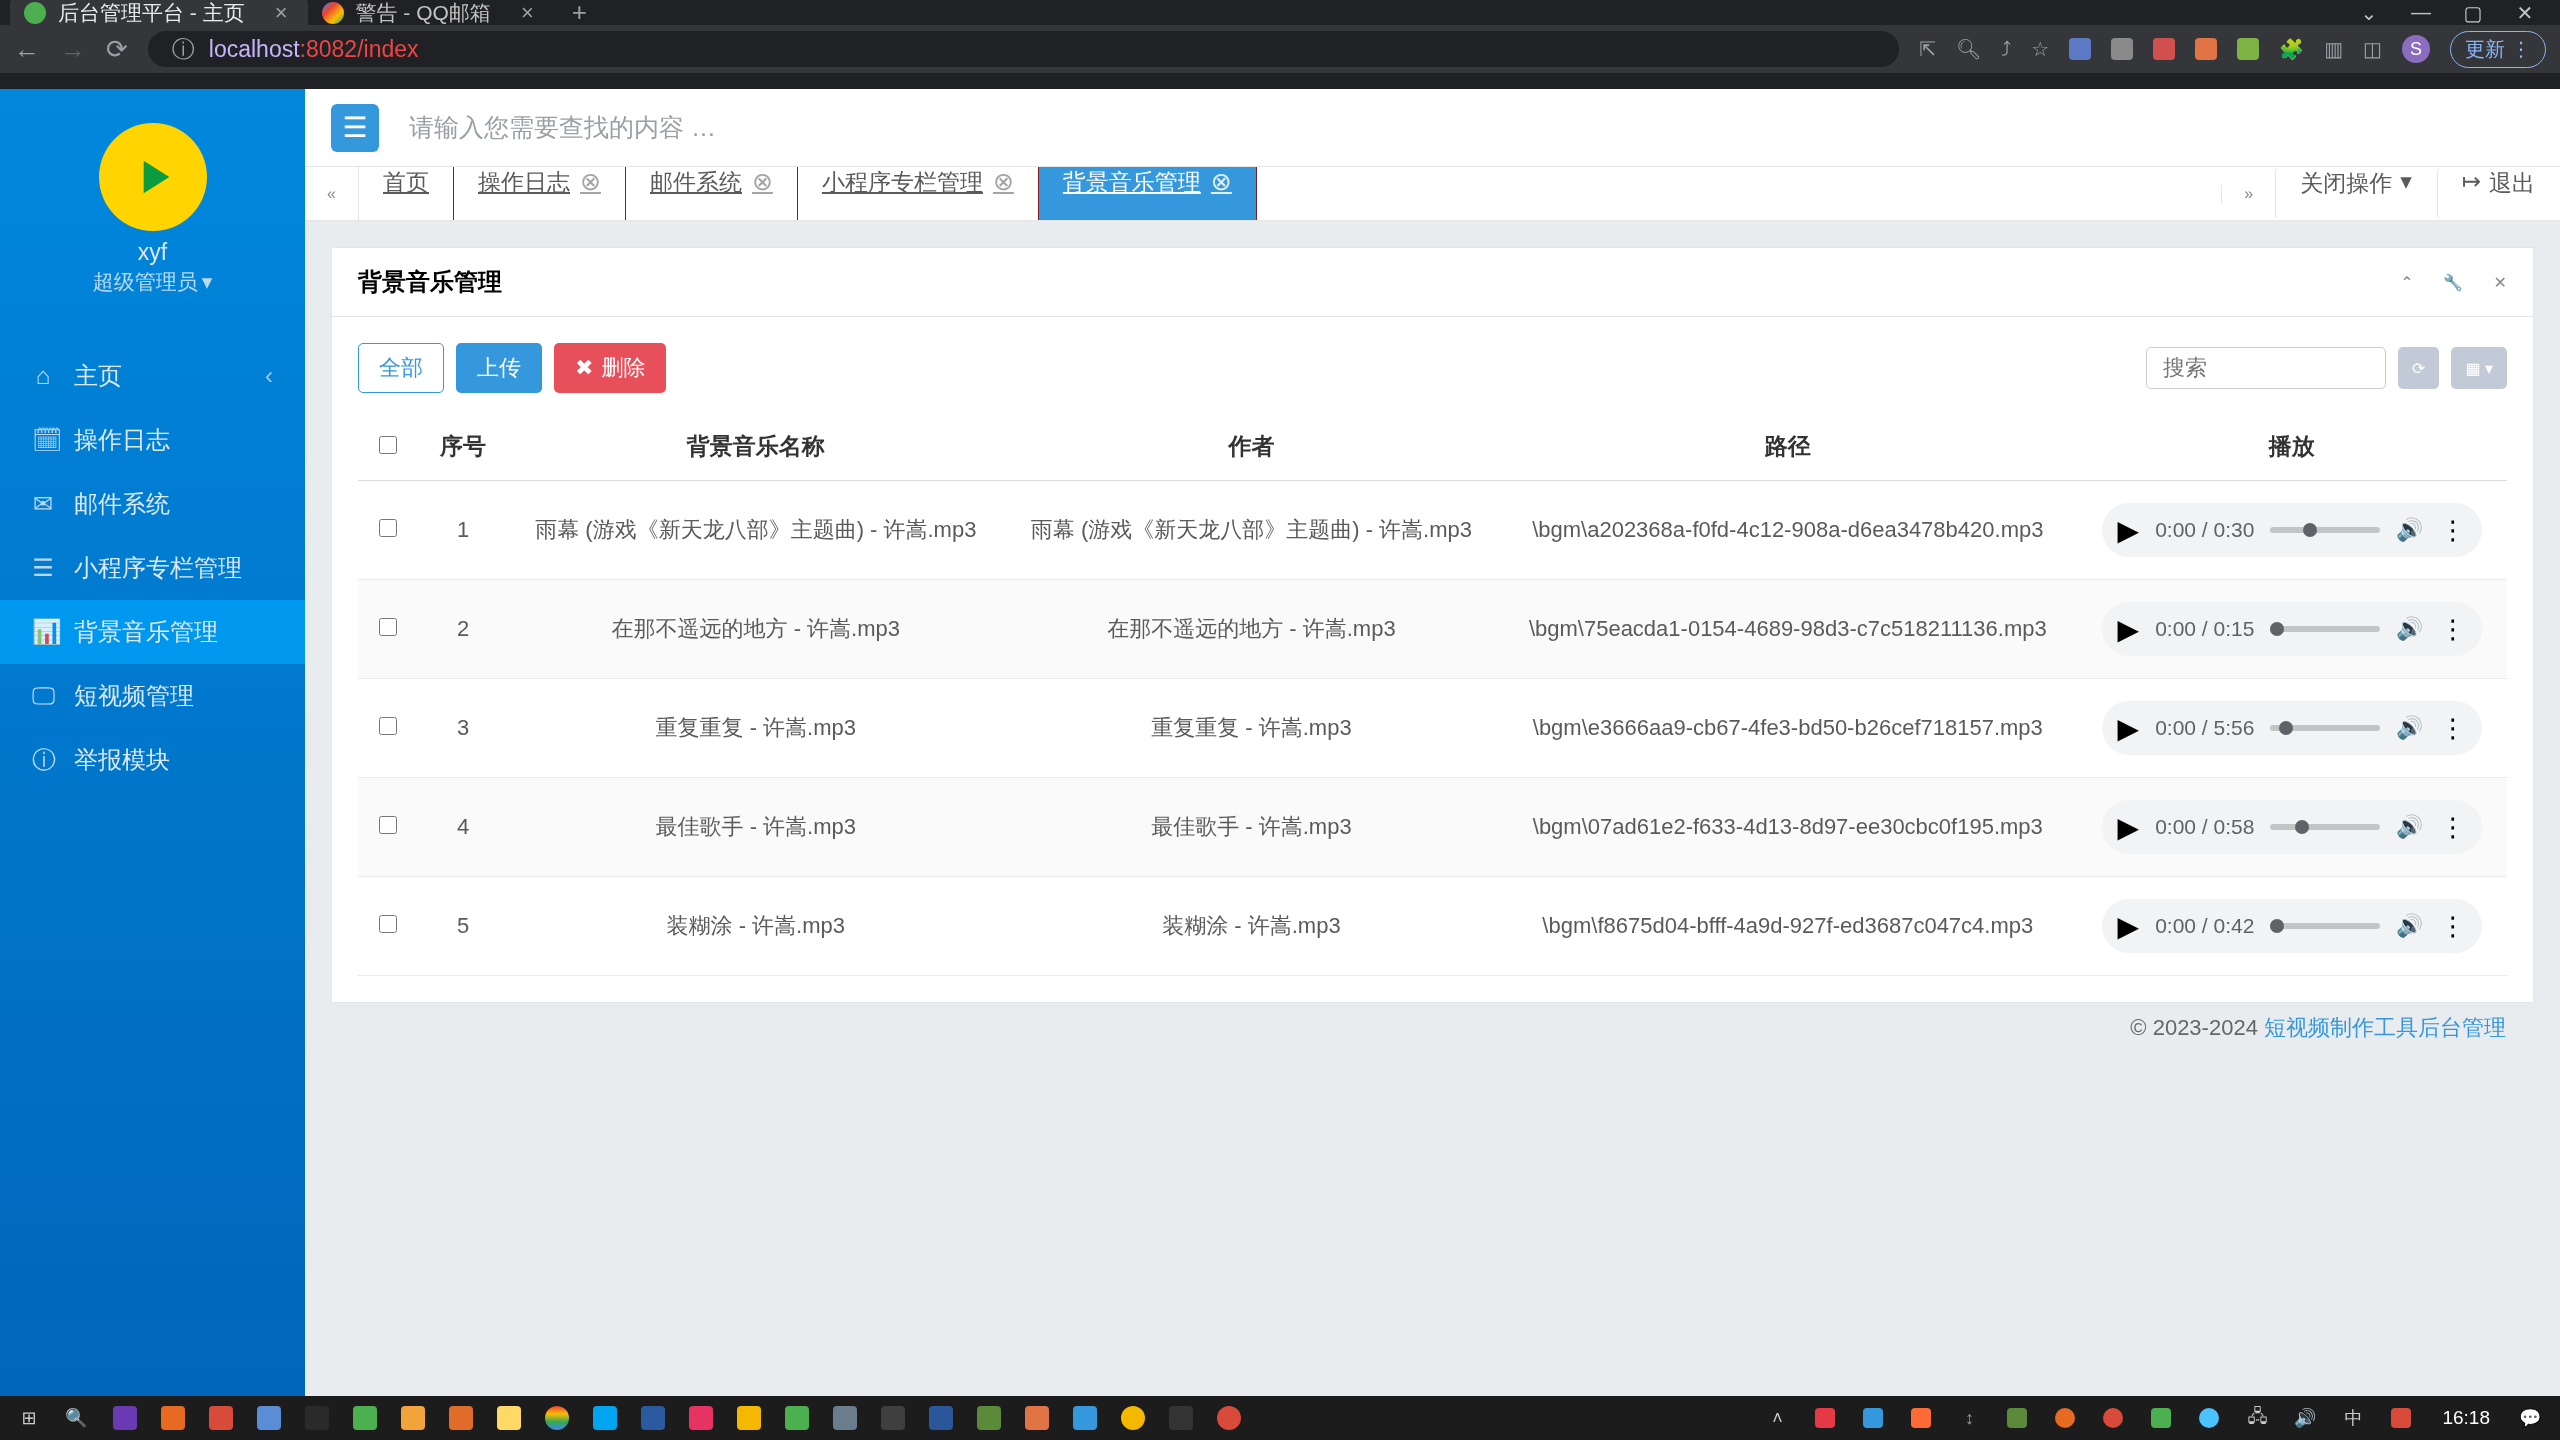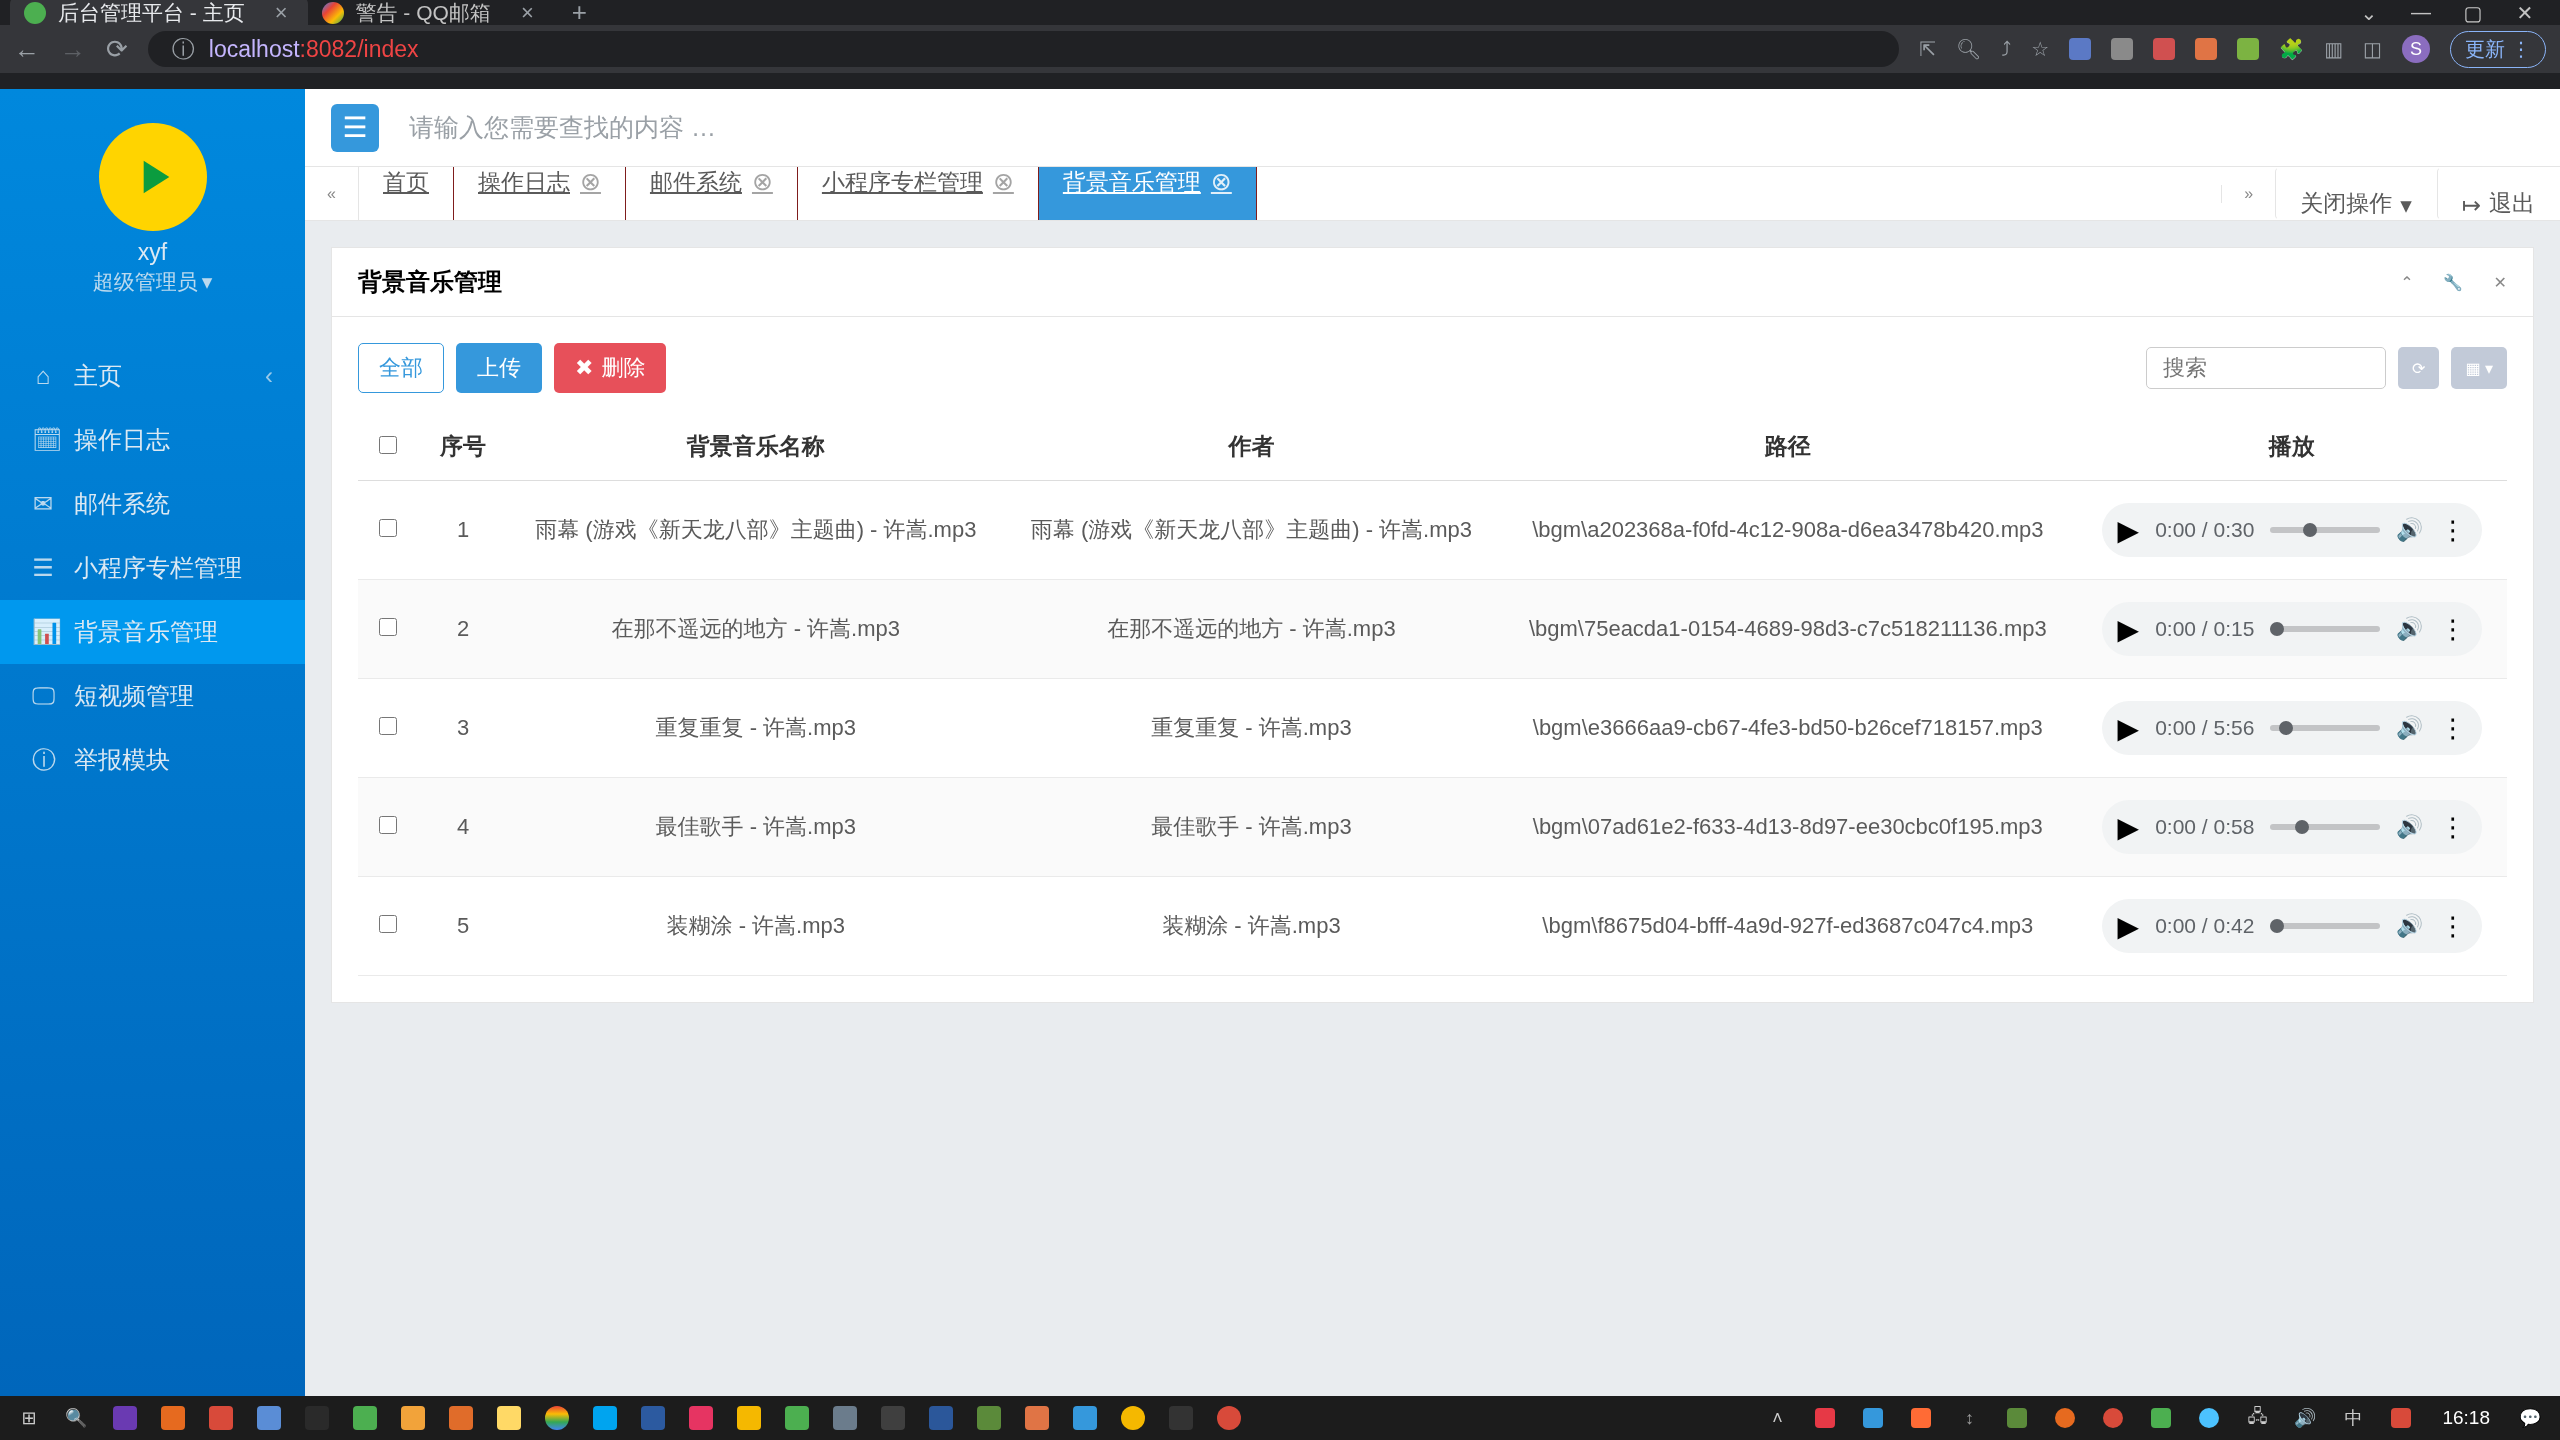--- a/index.html
+++ b/index.html
@@ -47,21 +47,21 @@
 .topbar { background: #fff; height: 77px; display: flex; align-items: center; padding: 0 26px; gap: 30px; }
 .menu-toggle { width: 48px; height: 48px; background: #3598dc; border-radius: 6px; color: #fff; display: flex; align-items: center; justify-content: center; font-size: 28px; cursor: pointer; }
 .search-hint { color: #9aa0a6; font-size: 25px; }
 .tabs-row { background: #fff; height: 55px; display: flex; align-items: stretch; border-top: 1px solid #e5e5e5; border-bottom: 1px solid #e5e5e5; }
 .tabs-nav { width: 54px; display:flex; align-items:center; justify-content:center; color:#888; border-right:1px solid #e5e5e5; cursor:pointer;}
 .page-tab { padding: 0 24px; display:flex; align-items:flex-start; gap:10px; font-size:23px; color:#5a5a5a; border-right:1px solid #7f1d1d; cursor:pointer;text-decoration:underline;}
 .page-tab.active { background:#3598dc; color:#fff; }
 .page-tab .close-x { opacity:.55; font-size:25px; }
 .page-tab.active .close-x { color:#fff; opacity:.85;}
 .tabs-right { margin-left:auto; display:flex; align-items:center; }
-.tabs-right .btn { padding:0 24px; display:flex; align-items:flex-end; height:100%; border-left:1px solid #e5e5e5; color:#5a5a5a; font-size:23px; gap:8px; cursor:pointer;}
+.tabs-right .btn { padding:0 24px; display:flex; align-items:flex-start; height:100%; border-left:1px solid #e5e5e5; color:#5a5a5a; font-size:23px; gap:8px; cursor:pointer;}
 .content { padding: 26px; flex:1; }
 .panel { background:#fff; border:1px solid #e5e5e5; }
 .panel-head { padding: 18px 26px; display:flex; align-items:center; border-bottom:1px solid #e5e5e5;}
 .panel-title { font-size:24px; font-weight:700; }
 .panel-tools { margin-left:auto; display:flex; gap:30px; color:#888;}
 .panel-tools span{cursor:pointer;}
 .panel-body { padding: 26px; }
 
 .toolbar-row { display:flex; align-items:center; gap:12px; margin-bottom: 20px;}
 .btn { padding: 9px 20px; border-radius:5px; font-size:22px; cursor:pointer; border:1px solid transparent;}
@@ -353,20 +353,23 @@
                         <span class="dot" style="left:0%"></span>
                       </span>
     <span class="vol">🔊</span>
     <span class="kebab">⋮</span>
   </div></td>
                 </tr>
               </tbody>
           </table>
         </div>
       </div>
+      <div class="footer-text">
+        <span>© 2023-2024 </span><a href="#">短视频制作工具后台管理</a>
+      </div>
     </div>
   </div>
 </div>
 
 <div class="taskbar">
   <div class="tb-item">⊞</div>
   <div class="tb-item">🔍</div>
   <div class="tb-item">
       <span class="tb-square" style="background:#6a3ab2"></span>
     </div>

